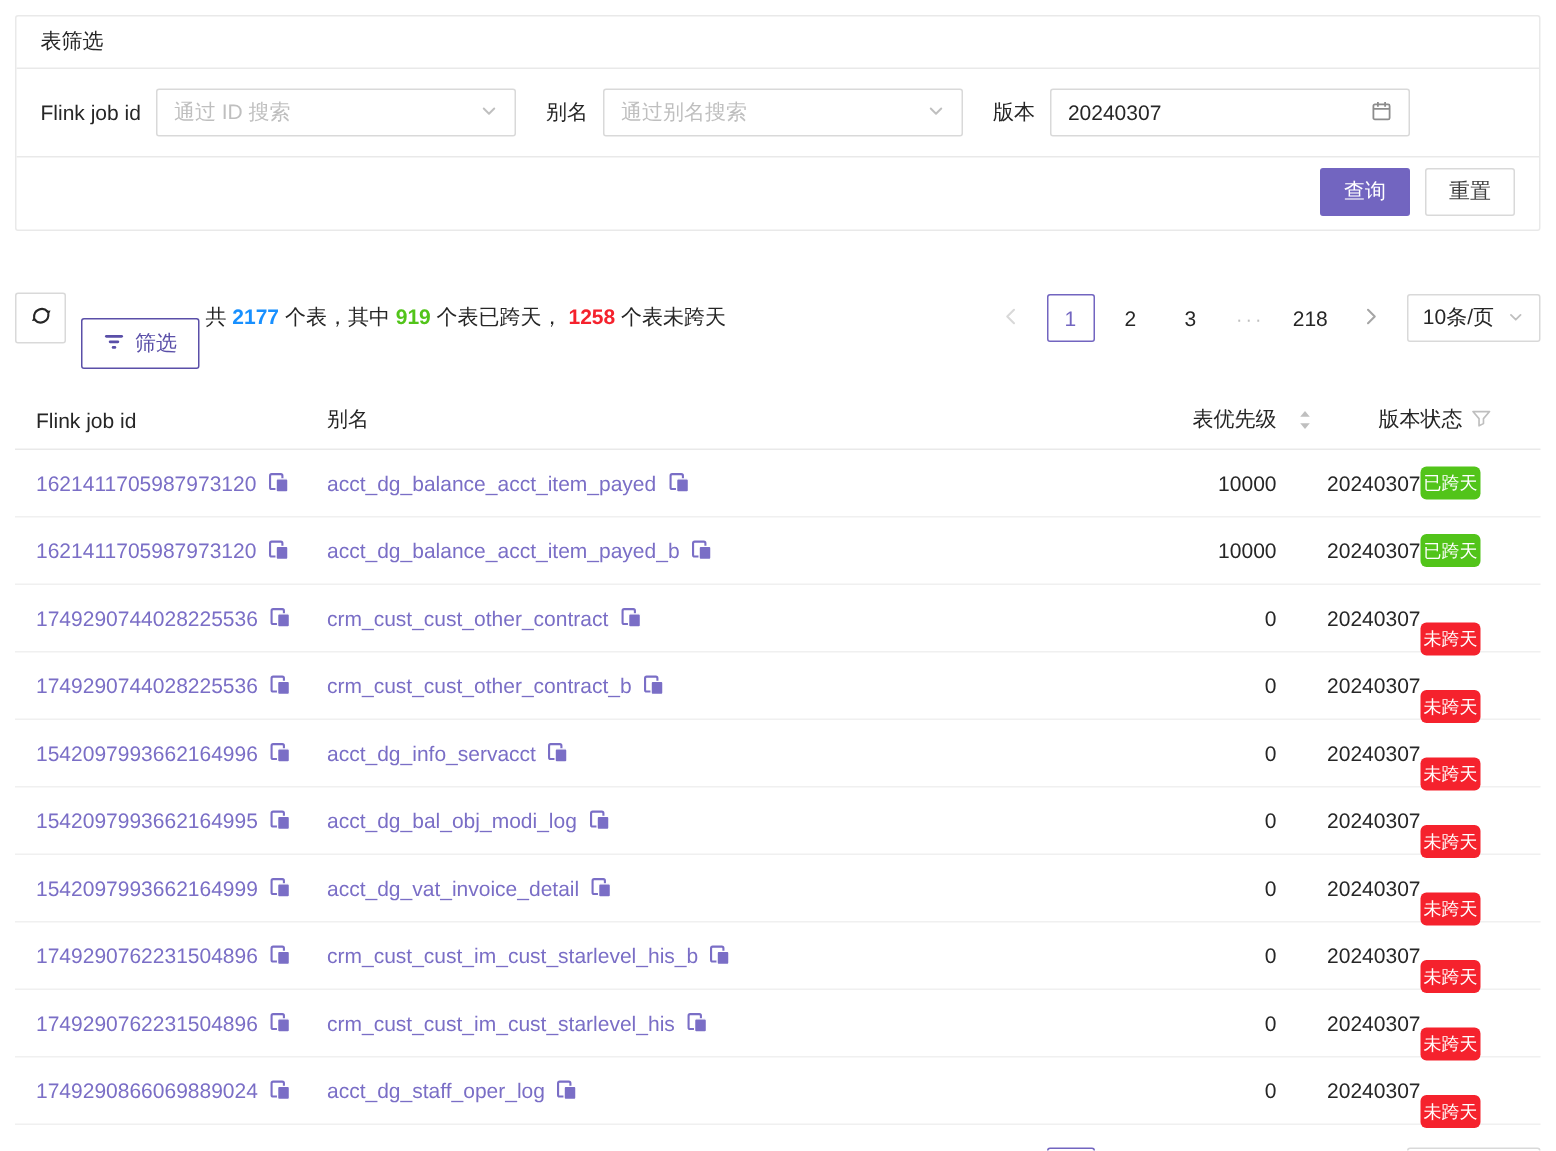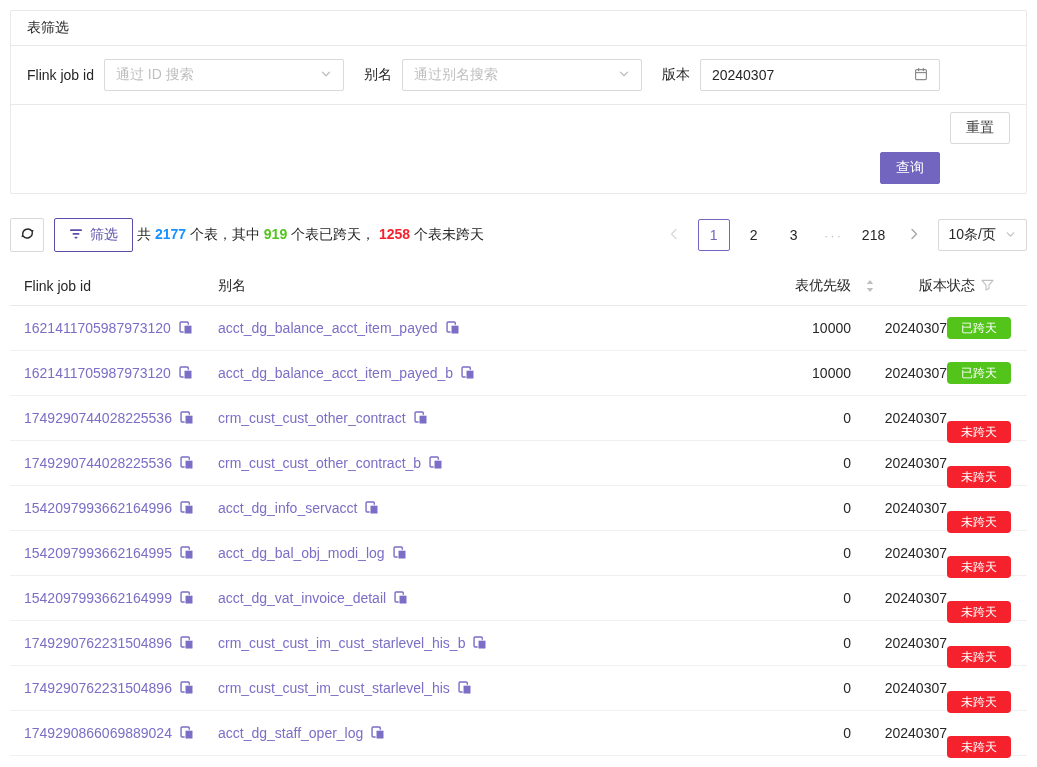--- a/index.html
+++ b/index.html
@@ -12,28 +12,28 @@
   .filter-row { display:flex; align-items:center; padding:13px 16px; border-bottom:1px solid #e9e9e9; }
   .field { display:flex; align-items:center; margin-right:20px; }
   .field-label { margin-right:10px; white-space:nowrap; }
   .select, .date-input { width:240px; height:32px; border:1px solid #d9d9d9; border-radius:2px;
     background:#fff; display:flex; align-items:center; justify-content:space-between; padding:0 11px; cursor:pointer; }
   .placeholder { color:#bfbfbf; }
   .date-input .value { color:#262626; }
   .card-actions { display:flex; justify-content:flex-end; gap:10px; padding:7px 16px 9px; }
   .btn { height:32px; padding:0 15px; border-radius:2px; border:1px solid #d9d9d9; background:#fff;
     font-size:14px; color:#404040; cursor:pointer; font-family:inherit; }
-  .btn-primary { background:var(--accent); border-color:var(--accent); color:#fff;margin-top:40px; }
+  .btn-primary { background:var(--accent); border-color:var(--accent); color:#fff; }
 
   
   .toolbar { display:flex; align-items:center; margin:24px 10px 0; }
   .icon-btn { width:34px; height:34px; border:1px solid #d9d9d9; border-radius:2px; background:#fff;
     display:flex; align-items:center; justify-content:center; cursor:pointer; }
   .filter-btn { height:34px; margin-left:10px; padding:0 14px; border:1px solid var(--accent_dark); border-radius:2px;
-    background:#fff; color:var(--accent_dark); display:flex; align-items:center; gap:7px; font-size:14px; cursor:pointer; font-family:inherit; }
+    background:#fff; color:var(--accent_dark); display:flex; align-items:center; gap:7px; font-size:14px; cursor:pointer; font-family:inherit;margin-top:34px; }
   .stats { margin-left:4px; white-space:pre; }
   .num { font-weight:700; }
   .num.blue { color:var(--info); } .num.green { color:var(--success); } .num.red { color:var(--error); }
   .spacer { flex:1; }
 
   
   .pagination { display:flex; align-items:center; gap:8px; }
   .page-btn { min-width:32px; height:32px; display:flex; align-items:center; justify-content:center;
     border-radius:2px; cursor:pointer; color:#262626; }
   .page-btn.active { border:1px solid var(--accent); color:var(--accent); }
@@ -48,21 +48,21 @@
   .thead { display:flex; align-items:center; height:40px; border-bottom:1px solid #e9e9e9; font-weight:500; }
   .tr { display:flex; align-items:center; height:45px; border-bottom:1px solid #f0f0f0; }
   .col-id { width:194px; padding-left:14px; display:flex; align-items:center; }
   .col-alias { flex:1; padding-left:14px; display:flex; align-items:center; }
   .col-priority { width:120px; display:flex; align-items:center; justify-content:flex-end; position:relative; }
   .col-version { width:96px; display:flex; align-items:center; justify-content:flex-end; }
   .col-status { width:80px; padding-right:12px; display:flex; align-items:center; gap:6px; }
   .sorter { position:absolute; right:-24px; top:50%; transform:translateY(-50%); display:flex; cursor:pointer; }
   .link { color:var(--link); text-decoration:none; cursor:pointer; }
   .copy-icon { margin-left:8px; color:var(--link); display:inline-flex; cursor:pointer; }
-  .badge { height:22px; line-height:22px; padding:0 14px; border-radius:4px; font-size:12px; color:#fff; }
+  .badge { height:22px; line-height:22px; padding:0 2px; border-radius:4px; font-size:12px; color:#fff; }
   .badge.success { background:var(--success); }
   .badge.error { background:var(--error);margin-top:28px; }
 
   .footer { display:flex; justify-content:flex-end; margin:15px 10px 0; }
 </style>
 </head>
 <body>
 
 <section class="filter-card">
   <div class="card-title">表筛选</div>

